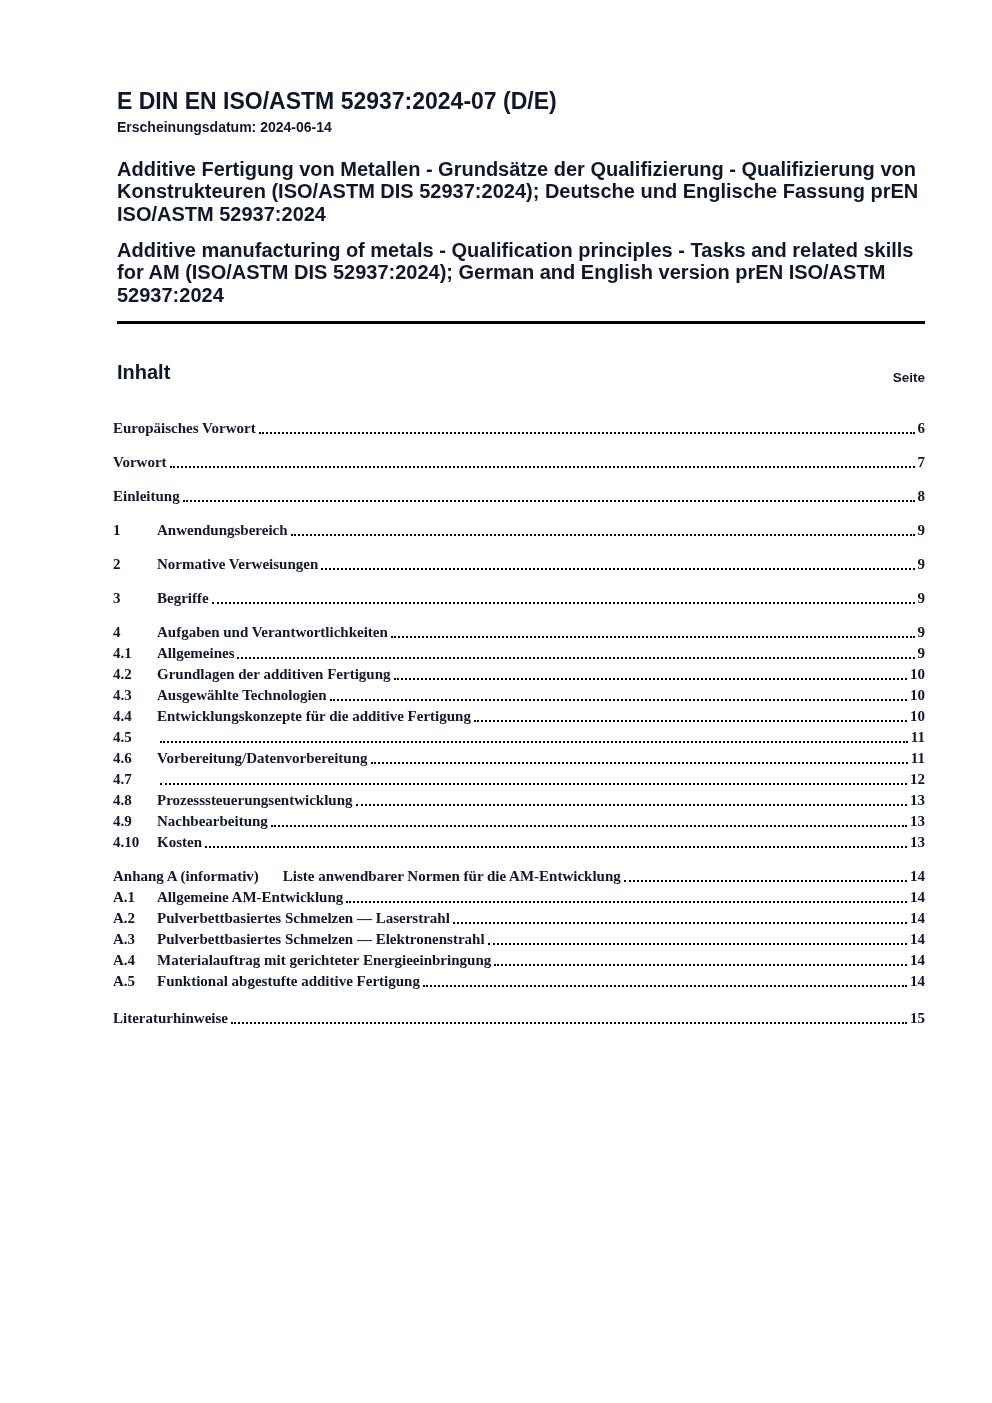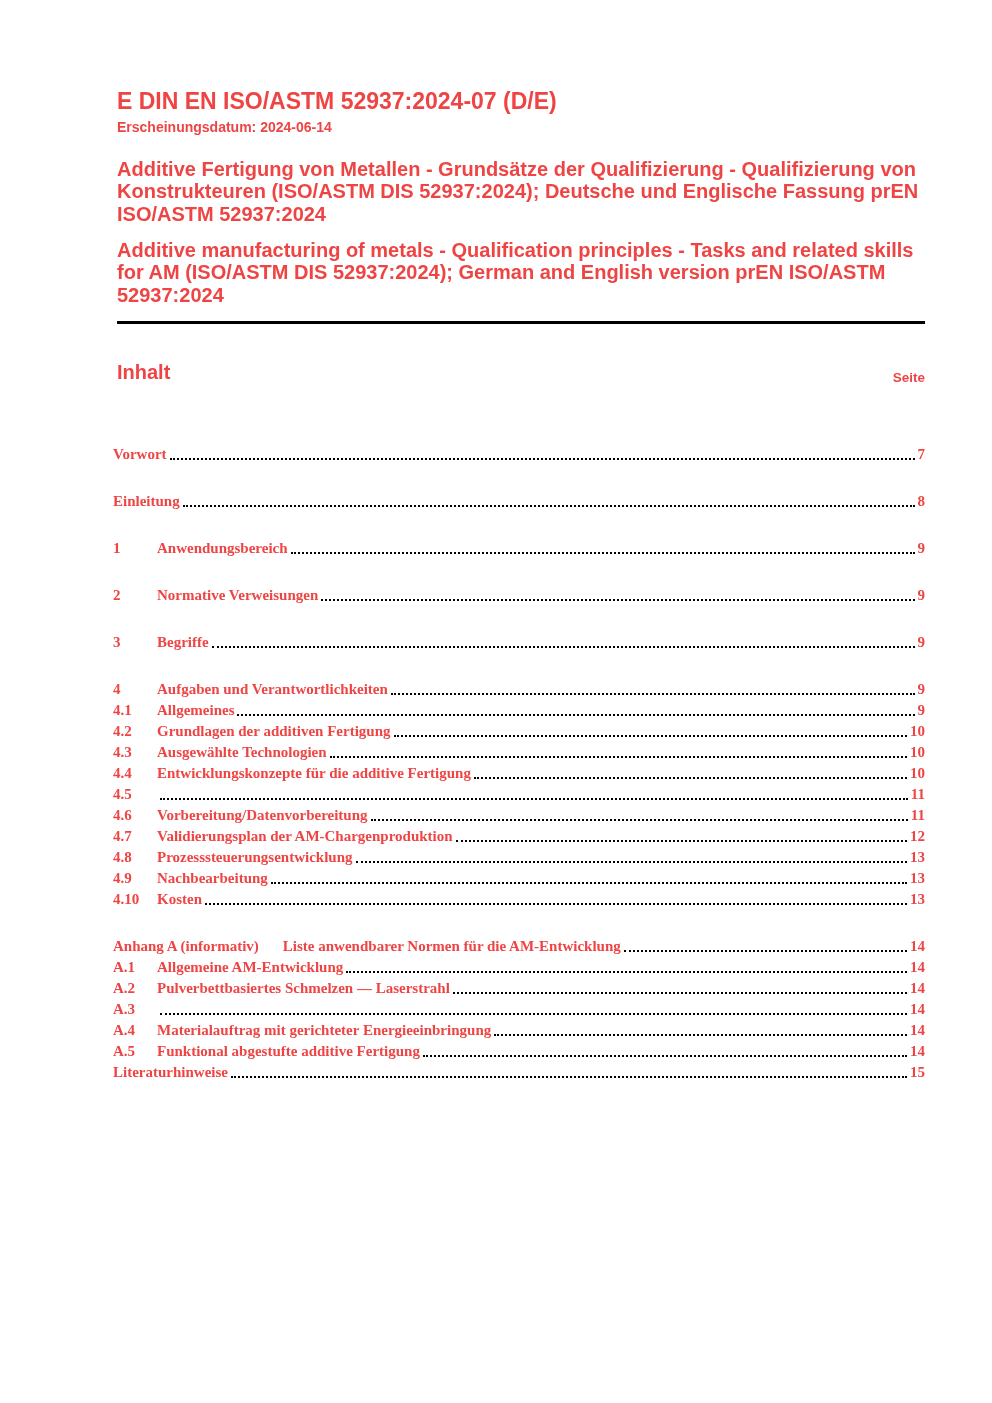--- a/index.html
+++ b/index.html
@@ -1,21 +1,21 @@
 <!DOCTYPE html>
 <html><head>
 <meta charset="utf-8">
 <style>
   html, body { margin:0; padding:0; background:#ffffff; }
   .page {
     position: relative;
     width: 992px;
     height: 1403px;
     background: #ffffff;
-    color: #ef4444;
+    color: #0f172a;
     font-family: "Liberation Sans", sans-serif;
     overflow: hidden;
   }
   .doc-title {
     position: absolute;
     left: 117px; top: 87px;
     font-size: 23px;
     font-weight: bold;
     line-height: 28px;
     white-space: nowrap;
@@ -63,22 +63,22 @@
     font-size: 15px;
     font-weight: bold;
   }
   .toc-row {
     display: flex;
     align-items: flex-end;
     height: 21px;
     line-height: 19px;
     white-space: nowrap;
   }
-  .toc-row.gap { margin-top: 26px; }
-  .toc-row:last-child { margin-top: 0; }
+  .toc-row.gap { margin-top: 13px; }
+  .toc-row:last-child { margin-top: 16px; }
   .toc-num {
     min-width: 44px;
     flex: 0 0 auto;
   }
   .toc-row.wide-num .toc-num { padding-right: 24px; }
   .toc-label { flex: 0 0 auto; }
   .toc-leader {
     flex: 1 1 auto;
     min-width: 12px;
     border-bottom: 2px dotted #000000;
@@ -96,20 +96,25 @@
   <div class="title-block title-de">Additive Fertigung von Metallen - Grundsätze der Qualifizierung - Qualifizierung von
 Konstrukteuren (ISO/ASTM DIS 52937:2024); Deutsche und Englische Fassung prEN
 ISO/ASTM 52937:2024</div>
   <div class="title-block title-en">Additive manufacturing of metals - Qualification principles - Tasks and related skills
 for AM (ISO/ASTM DIS 52937:2024); German and English version prEN ISO/ASTM
 52937:2024</div>
   <div class="rule"></div>
   <div class="toc-heading">Inhalt</div>
   <div class="seite-label">Seite</div>
   <div class="toc">
+      <div class="toc-row">
+        <span class="toc-label">Europäisches Vorwort</span>
+        <span class="toc-leader"></span>
+        <span class="toc-page">6</span>
+      </div>
       <div class="toc-row gap">
         <span class="toc-label">Vorwort</span>
         <span class="toc-leader"></span>
         <span class="toc-page">7</span>
       </div>
       <div class="toc-row gap">
         <span class="toc-label">Einleitung</span>
         <span class="toc-leader"></span>
         <span class="toc-page">8</span>
       </div>
@@ -167,21 +172,20 @@
         <span class="toc-page">11</span>
       </div>
       <div class="toc-row">
         <span class="toc-num">4.6</span>
         <span class="toc-label">Vorbereitung/Datenvorbereitung</span>
         <span class="toc-leader"></span>
         <span class="toc-page">11</span>
       </div>
       <div class="toc-row">
         <span class="toc-num">4.7</span>
-        <span class="toc-label">Validierungsplan der AM-Chargenproduktion</span>
         <span class="toc-leader"></span>
         <span class="toc-page">12</span>
       </div>
       <div class="toc-row">
         <span class="toc-num">4.8</span>
         <span class="toc-label">Prozesssteuerungsentwicklung</span>
         <span class="toc-leader"></span>
         <span class="toc-page">13</span>
       </div>
       <div class="toc-row">
@@ -209,20 +213,21 @@
         <span class="toc-page">14</span>
       </div>
       <div class="toc-row">
         <span class="toc-num">A.2</span>
         <span class="toc-label">Pulverbettbasiertes Schmelzen — Laserstrahl</span>
         <span class="toc-leader"></span>
         <span class="toc-page">14</span>
       </div>
       <div class="toc-row">
         <span class="toc-num">A.3</span>
+        <span class="toc-label">Pulverbettbasiertes Schmelzen — Elektronenstrahl</span>
         <span class="toc-leader"></span>
         <span class="toc-page">14</span>
       </div>
       <div class="toc-row">
         <span class="toc-num">A.4</span>
         <span class="toc-label">Materialauftrag mit gerichteter Energieeinbringung</span>
         <span class="toc-leader"></span>
         <span class="toc-page">14</span>
       </div>
       <div class="toc-row">

